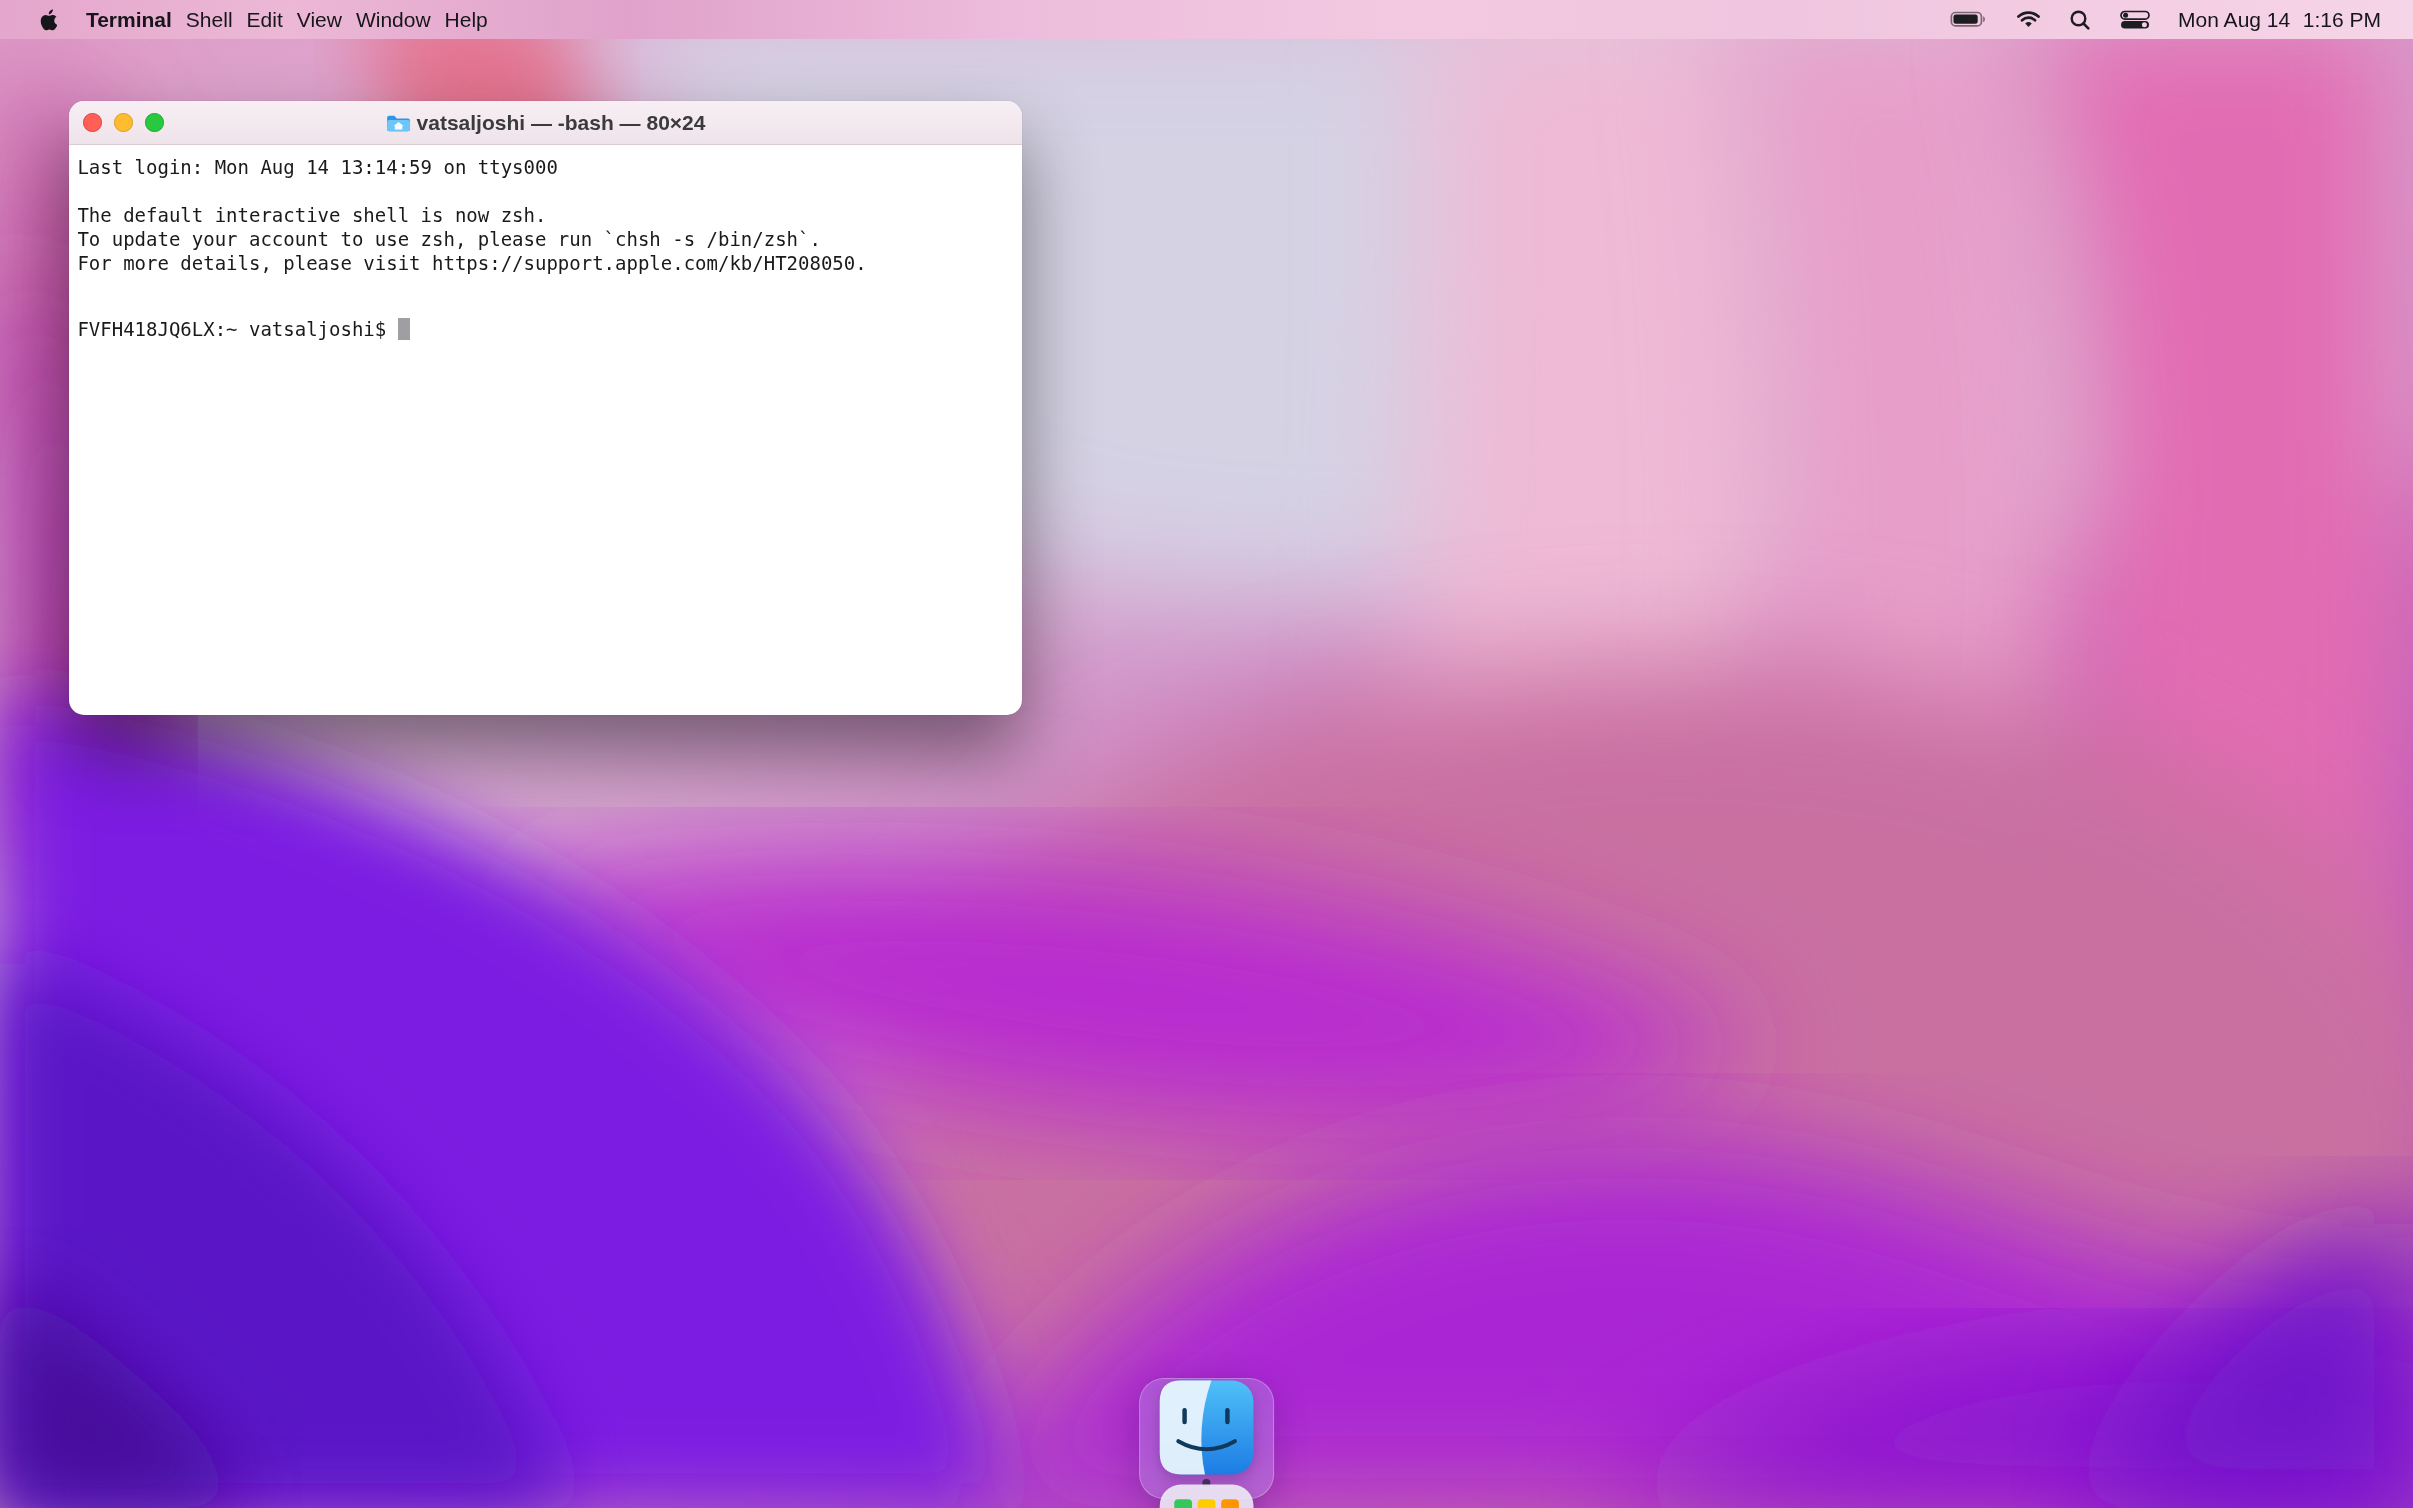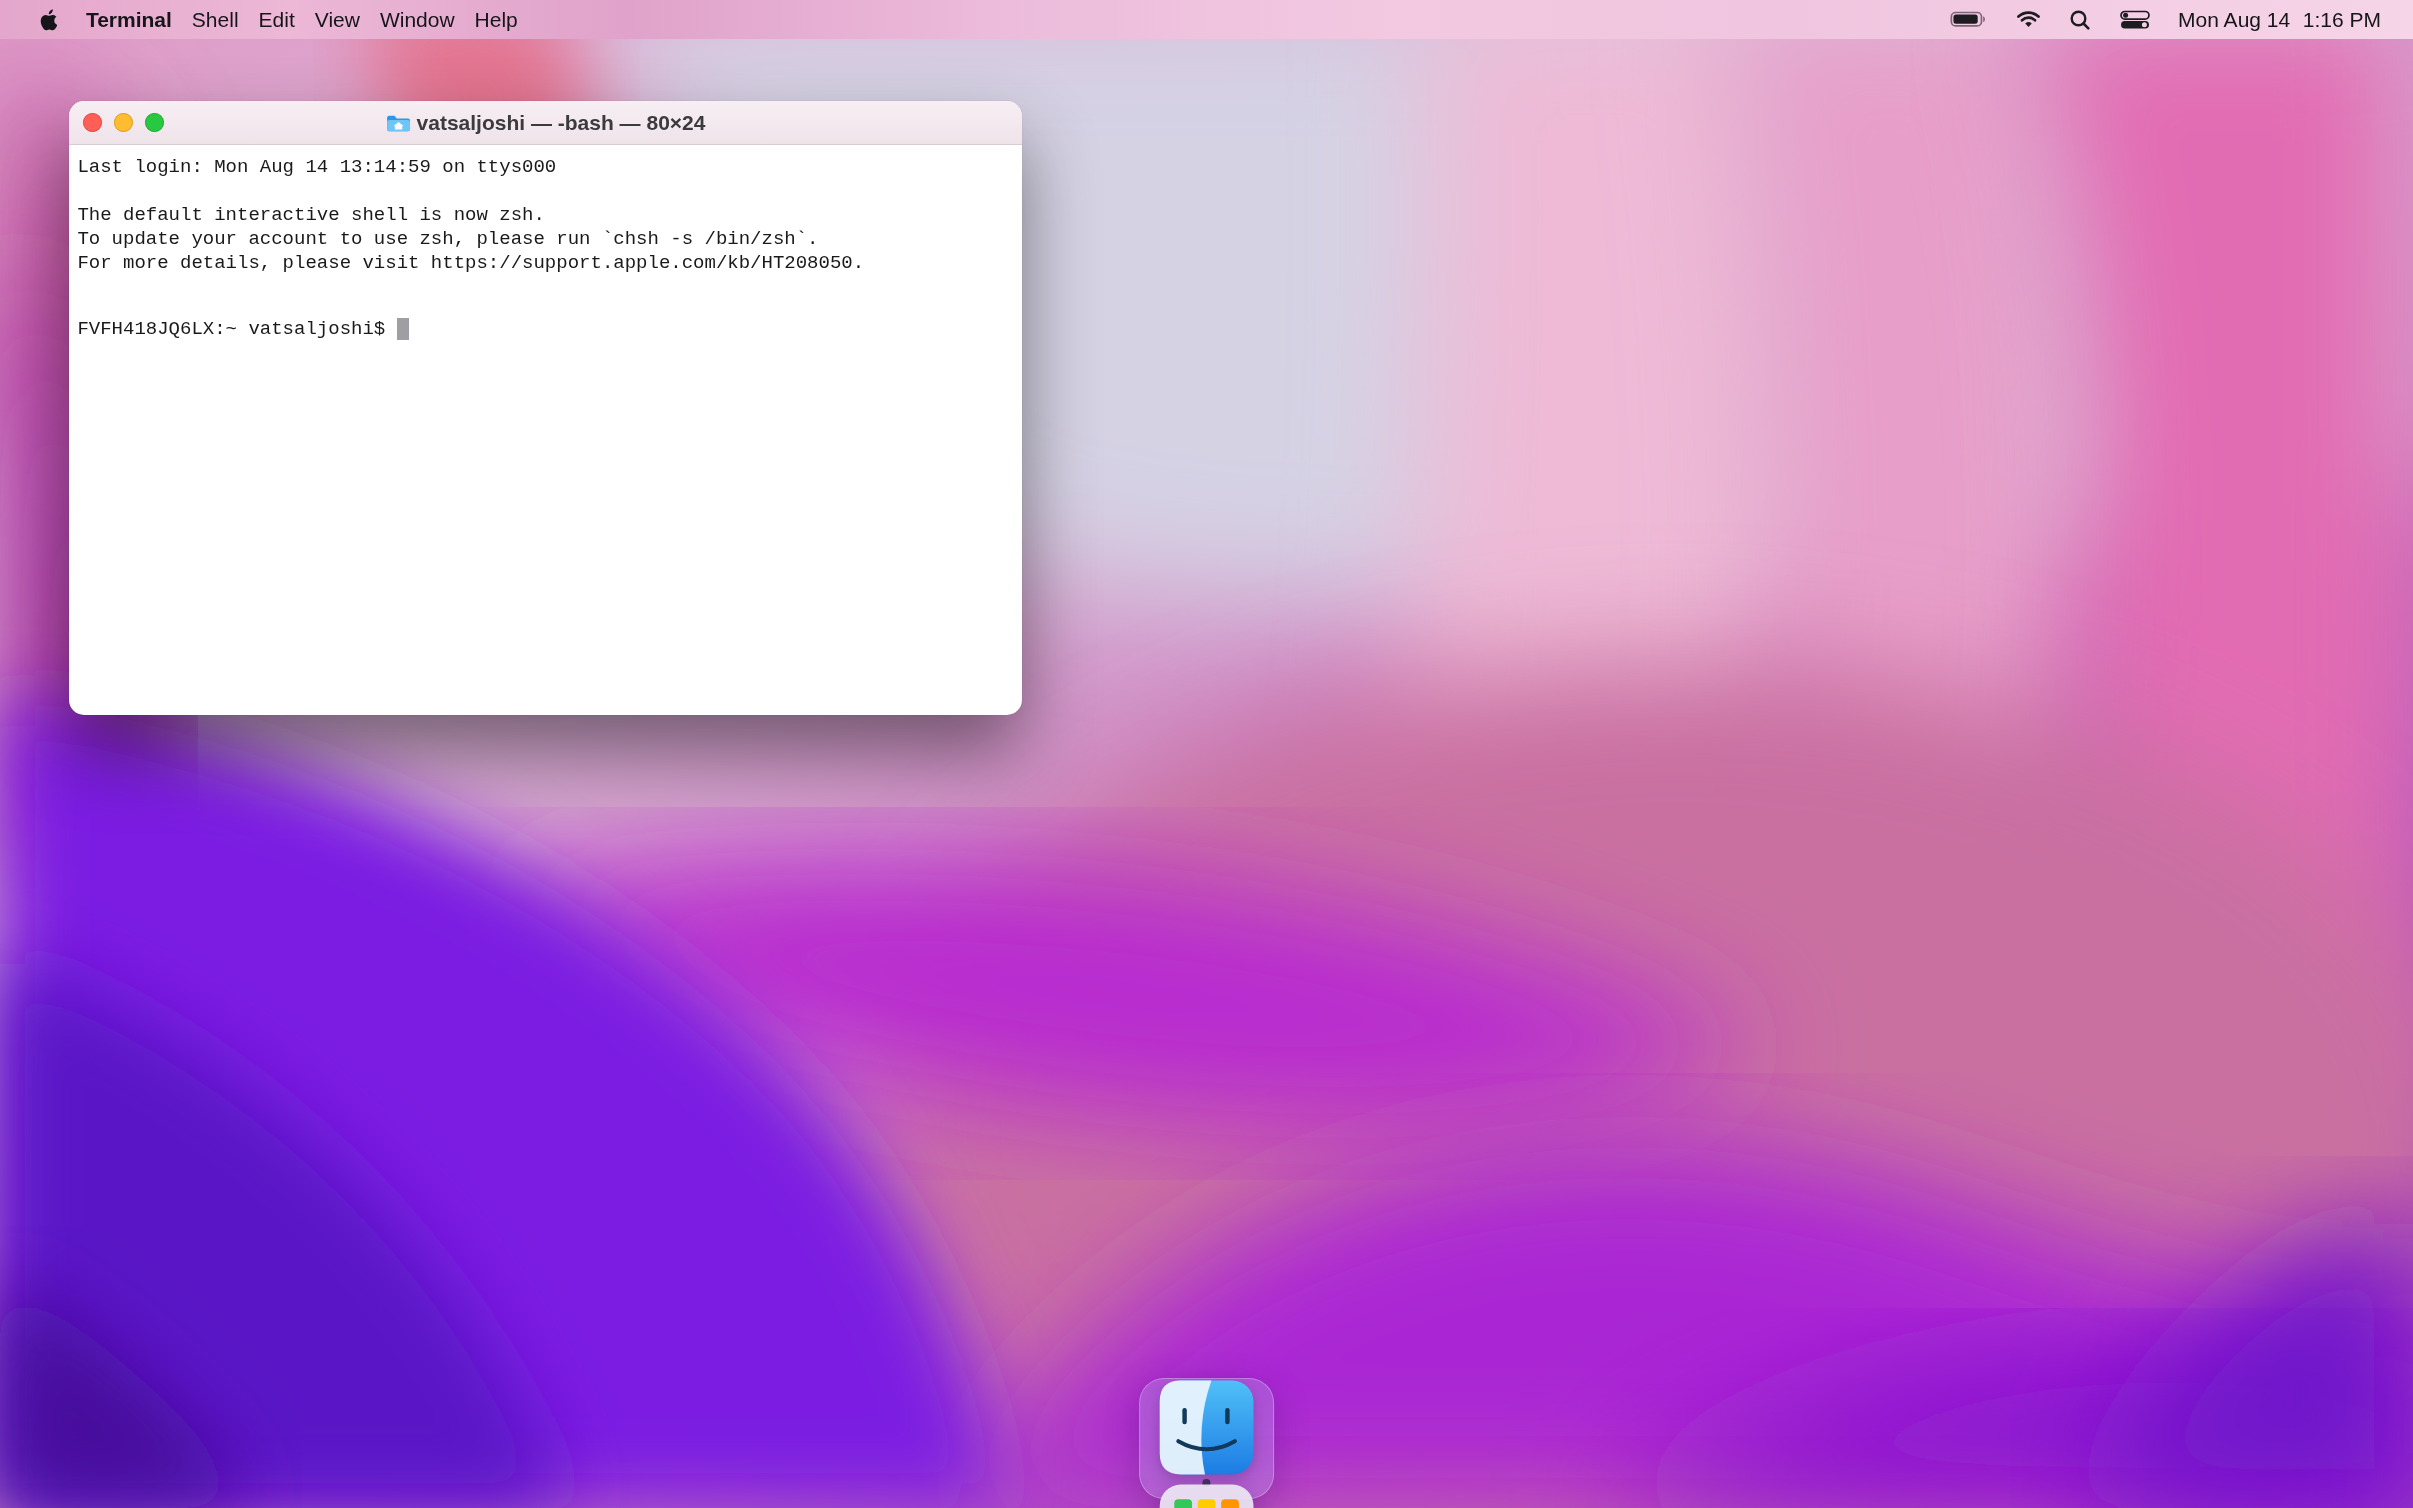--- a/index.html
+++ b/index.html
@@ -7,38 +7,38 @@
           font-family:"Liberation Sans",sans-serif;}
   
   .wallpaper{position:absolute;inset:0;width:2413px;height:1508px;display:block;}
   
   .menu-bar{position:absolute;top:0;left:0;right:0;height:39px;display:flex;
     padding:0 32px 0 39px;box-sizing:border-box;z-index:40;color:#16161a;font-size:21px;
     background:linear-gradient(90deg,#e4a6cc 0%,#ecb8d6 12%,#e0a2ca 26%,#edbcdc 42%,#f2c9e1 58%,#f0c5df 74%,#f6d5e8 100%);}
   .mb-left{display:flex;align-items:center;}
   .apple{display:flex;align-items:center;}
   .app-name{font-weight:700;margin-left:28.5px;}
-  .menu-item{margin-left:20px;}
+  .menu-item{margin-left:14px;}
   .mb-right{margin-left:auto;display:flex;align-items:center;gap:28.5px;}
   .clock{display:flex;gap:12.6px;white-space:nowrap;}
   
   .window{position:absolute;left:69px;top:101px;width:953px;height:614px;border-radius:15px;
     background:#ffffff;box-shadow:0 38px 75px rgba(0,0,0,.45),0 0 0.8px rgba(0,0,0,.35);z-index:30;}
   .titlebar{position:relative;height:44px;border-radius:15px 15px 0 0;
     background:linear-gradient(#f7eff4,#efe3ea);border-bottom:0.8px solid #d8cbd3;box-sizing:border-box;}
   .traffic{position:absolute;left:14.2px;top:0;height:100%;display:flex;align-items:center;gap:12.6px;}
   .tl{width:18.4px;height:18.4px;border-radius:50%;display:inline-block;box-sizing:border-box;}
   .tl.red{background:#ff5f57;border:0.8px solid #e0443e;}
   .tl.yellow{background:#febc2e;border:0.8px solid #d89e24;}
   .tl.green{background:#28c840;border:0.8px solid #1aab29;}
   .title-group{position:absolute;left:50%;top:0;transform:translateX(-50%);height:100%;
     display:flex;align-items:center;gap:6px;color:#3b3b3e;font-weight:700;font-size:21px;white-space:nowrap;}
   .term-content{padding:10px 8.4px;font-family:"DejaVu Sans Mono",monospace;font-size:19px;
     line-height:24px;color:#1a1a1a;}
-  .term-line{min-height:24px;white-space:pre;font-family:Liberation Mono, monospace;}
+  .term-line{min-height:24px;white-space:pre;}
   .prompt-line{display:flex;align-items:center;margin-top:42px;}
   .cursor{display:inline-block;width:11.7px;height:22px;background:#9e9ea3;margin-left:11.7px;}
   
   .dock{position:absolute;bottom:9.2px;left:50%;transform:translateX(-50%);height:119px;
     display:flex;align-items:center;gap:7.5px;padding:0 18.4px;border-radius:25px;z-index:40;
     background:rgba(178,146,224,.40);border:1.3px solid rgba(255,255,255,.28);
     box-shadow:0 10px 34px rgba(40,10,80,.25);flex-direction:column;}
   .dock-item{position:relative;width:97px;height:97px;flex:0 0 auto;}
   .dock-item svg{width:97px;height:97px;display:block;filter:drop-shadow(0 5px 6.7px rgba(30,10,60,.25));}
   .run-dot{position:absolute;left:50%;bottom:-11px;transform:translateX(-50%);

